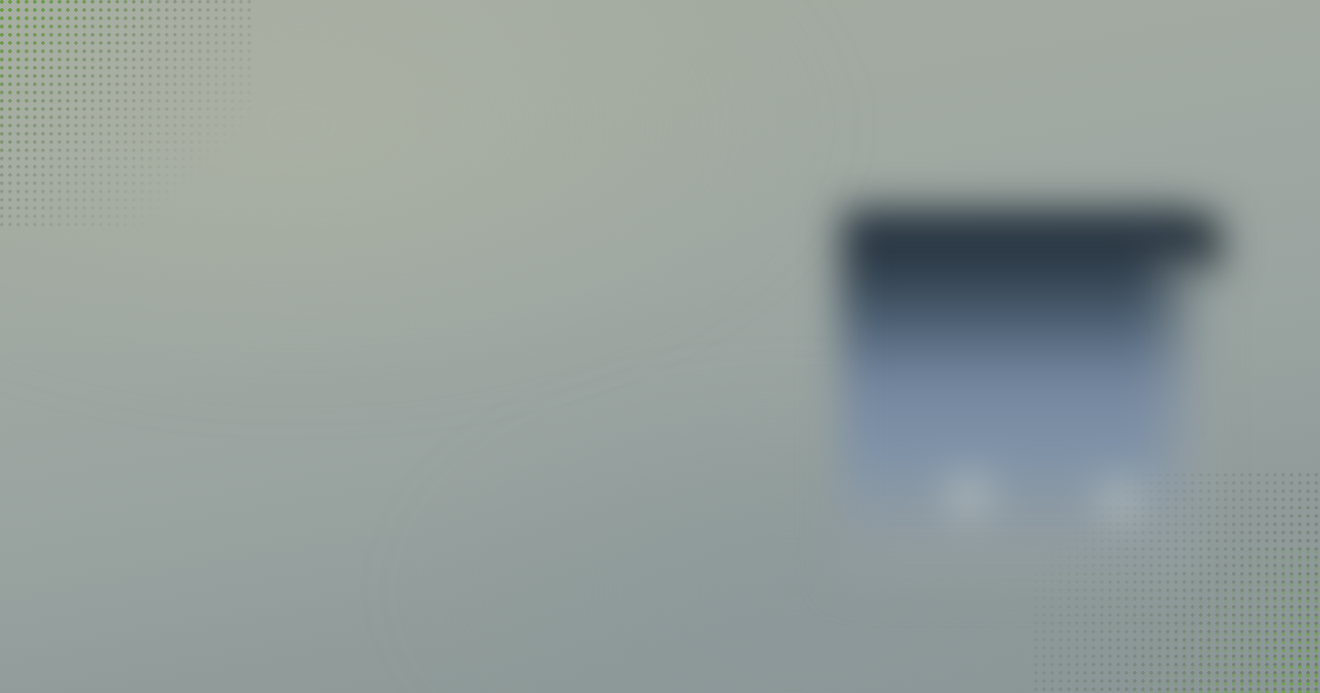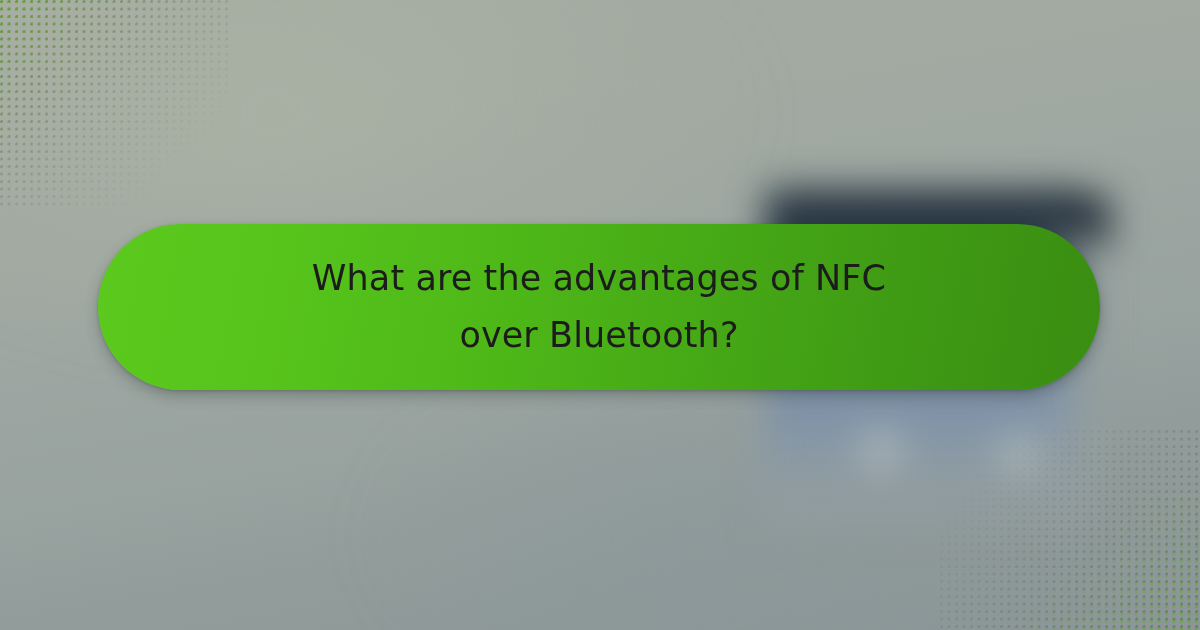--- a/index.html
+++ b/index.html
@@ -206,17 +206,14 @@
     <div class="device-blob two"></div>
     <div class="device-faderight"></div>
     <div class="device-fadebottom"></div>
   </div>
 
   <div class="dots tl"></div>
   <div class="dots-green tl"></div>
   <div class="dots br"></div>
   <div class="dots-green br"></div>
 
-  <div class="pill">
-    <div class="pill-text">What are the advantages of NFC over Bluetooth?</div>
-  </div>
 
 </div>
 
 </body></html>

